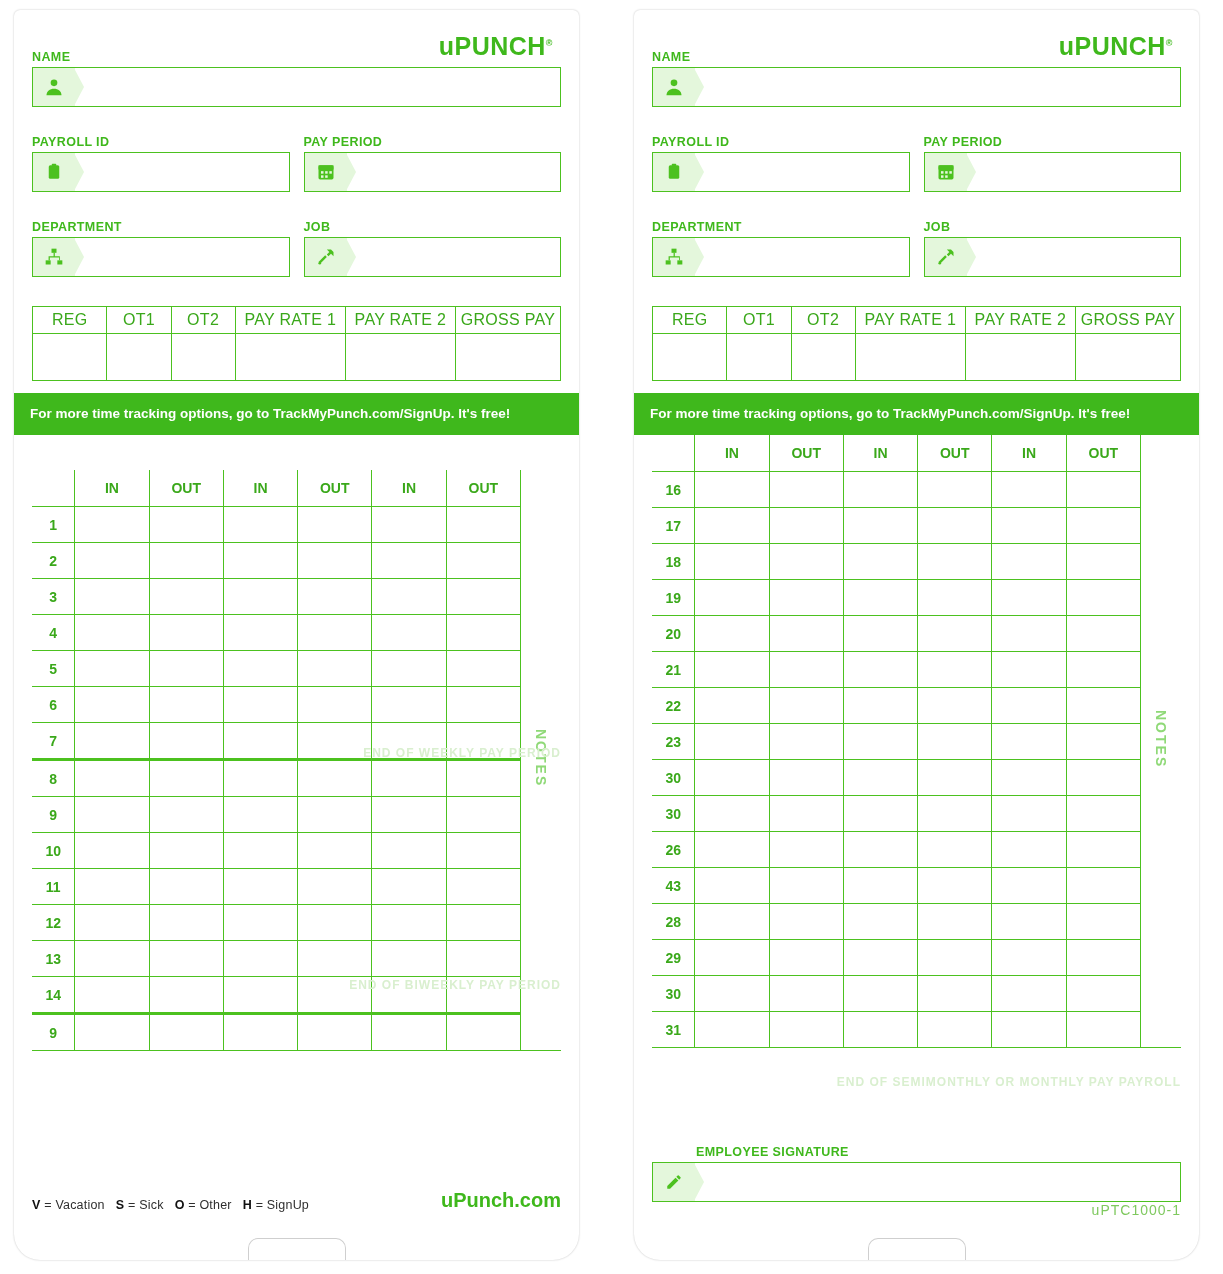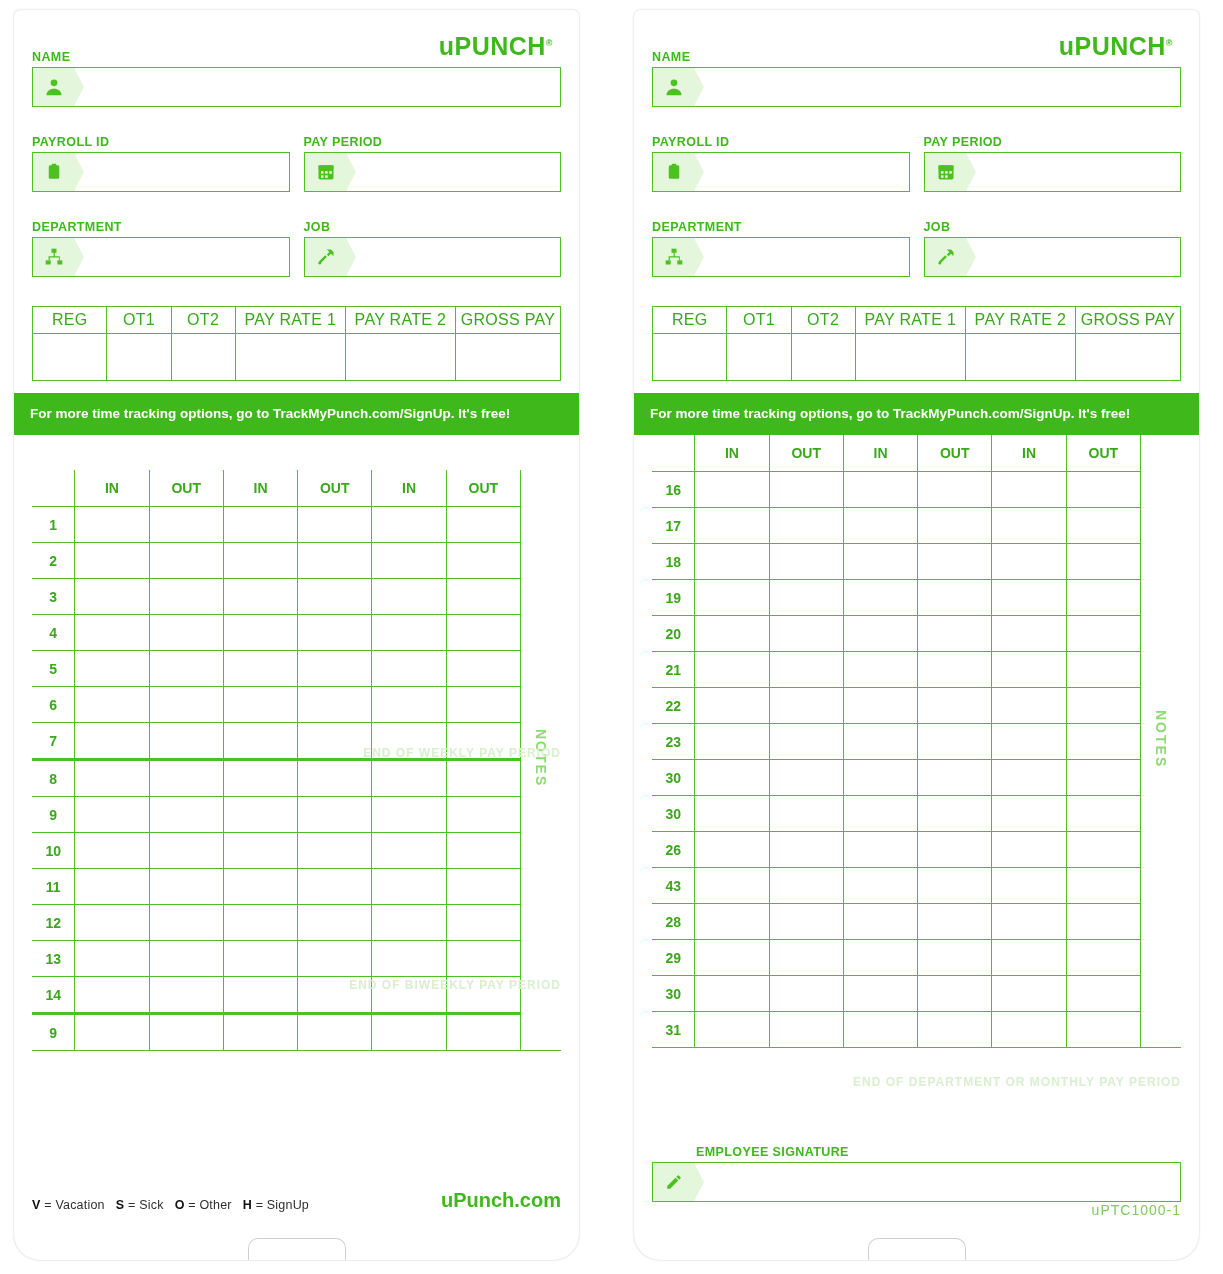--- a/index.html
+++ b/index.html
@@ -767,21 +767,21 @@
               <td class="day">31</td>
               <td></td>
               <td></td>
               <td></td>
               <td></td>
               <td></td>
               <td></td>
             </tr>
       </tbody>
         </table>
-      <div class="watermark" style="top:640px;">END OF DEPARTMENT OR MONTHLY PAY PERIOD</div>
+      <div class="watermark" style="top:640px;">END OF SEMIMONTHLY OR MONTHLY PAY PAYROLL</div>
     </div>
 
     <div style="position:absolute; left:18px; top:1135px; width:529px;" class="row-fields">
       <div>
         <div class="sig-label">EMPLOYEE SIGNATURE</div>
         <div class="field-box">
           <div class="field-icon">
             <svg width="18" height="18" viewBox="0 0 24 24" fill="#4cc11f">
                 <path d="M3 17.25V21h3.75L17.8 9.94l-3.75-3.75L3 17.25z"></path>
                 <path d="M20.7 7.04a1 1 0 000-1.41l-2.33-2.33a1 1 0 00-1.41 0l-1.83 1.83 3.75 3.75 1.82-1.84z"></path>

